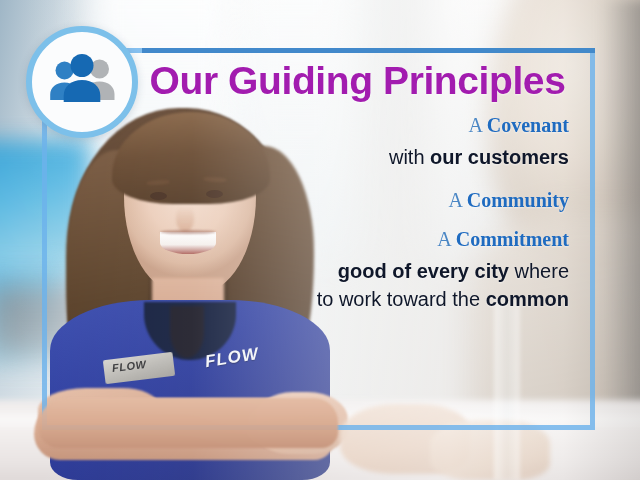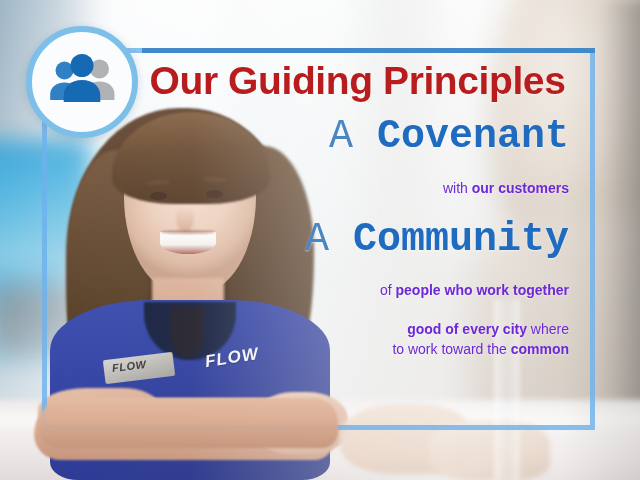--- a/index.html
+++ b/index.html
@@ -342,51 +342,51 @@
     padding: 8px 26px 0 0;
     text-align: right;
   }
   .title {
     margin: 0;
     padding: 4px 0 0 0;
     font-family: "Liberation Sans", sans-serif;
     font-size: 39px;
     font-weight: 700;
     letter-spacing: -.4px;
-    color: #b91c1c;
+    color: #a21caf;
     line-height: 1.08;
     text-align: center;
     padding-left: 104px;
     text-shadow: 0 1px 2px rgba(255,255,255,.55);
   }
   .principle { margin-top: 12px; }
   .principle.p2 { margin-top: 18px; }
   .principle.p3 { margin-top: 16px; }
 
   .p-head {
-    font-family: Liberation Mono, monospace;
-    font-size: 40px;
+    font-family: Liberation Serif, serif;
+    font-size: 20px;
     line-height: 1.14;
     color: #2b74c0;
     text-shadow: 0 1px 2px rgba(255,255,255,.5);
   }
   .p-head .art {
     font-weight: 400;
     color: #4a86c4;
   }
   .p-head .word {
     font-weight: 700;
     color: #1f6bc0;
   }
   .p-sub {
     font-family: "Liberation Sans", sans-serif;
-    font-size: 14px;
+    font-size: 20px;
     line-height: 1.42;
-    color: #6d28d9;
-    margin-top: 19px;
+    color: #0f172a;
+    margin-top: 6px;
     text-shadow: 0 1px 2px rgba(255,255,255,.5);
   }
   .p-sub .b { font-weight: 700; }
   .p-sub .n { font-weight: 400; }
   .p-sub-line { display: block; }
 </style>
 </head>
 <body>
 
 <div id="stage">
@@ -472,27 +472,28 @@
         </span>
       </div>
     </div>
 
     <div class="principle p2">
       <div class="p-head">
         <span class="art">A</span>
         <span class="word">Community</span>
       </div>
       <div class="p-sub">
-        <span class="p-sub-line">
-          <span class="n">of </span><span class="b">people who work together</span>
-        </span>
       </div>
     </div>
 
     <div class="principle p3">
+      <div class="p-head">
+        <span class="art">A</span>
+        <span class="word">Commitment</span>
+      </div>
       <div class="p-sub">
         <span class="p-sub-line">
           <span class="b">good of every city</span><span class="n"> where</span>
         </span>
         <span class="p-sub-line">
           <span class="n">to work toward the </span><span class="b">common</span>
         </span>
       </div>
     </div>
 

